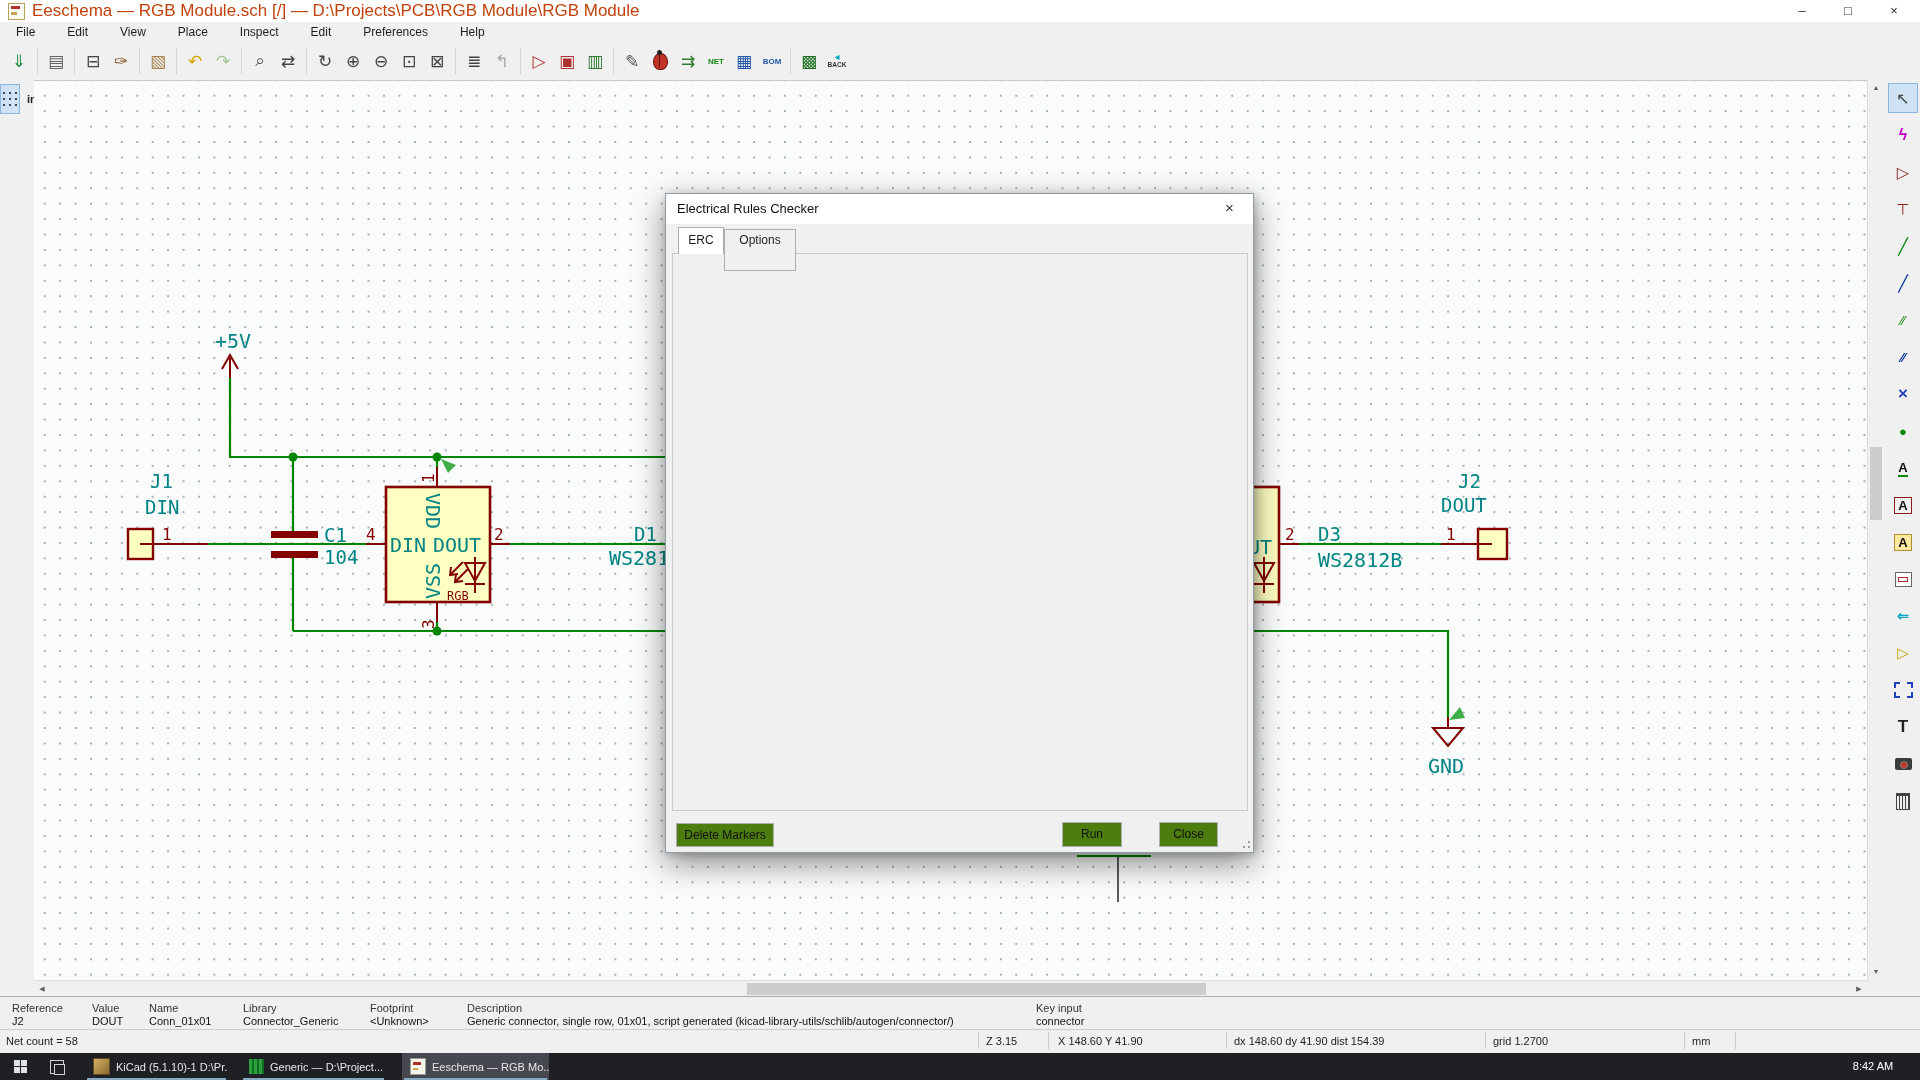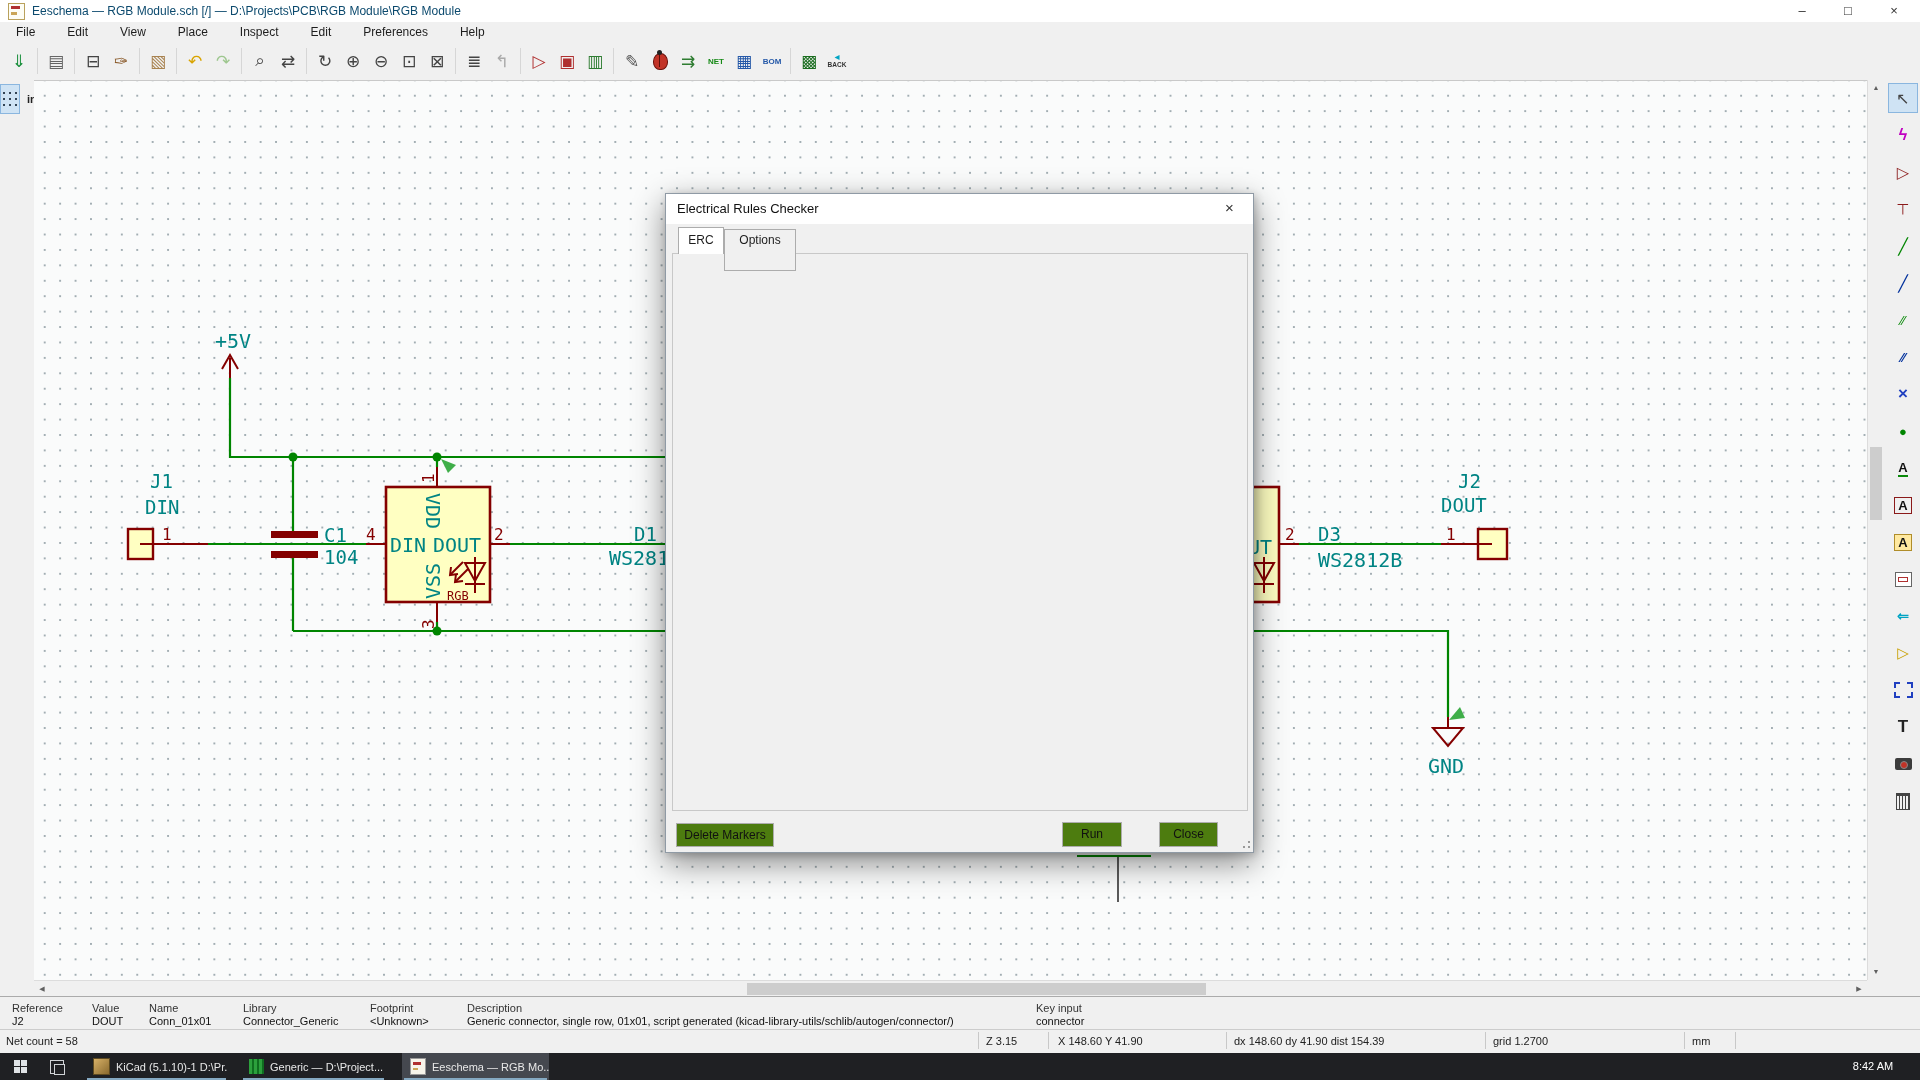--- a/index.html
+++ b/index.html
@@ -5,21 +5,21 @@
   html,body{margin:0;padding:0;background:#888;}
   #root{position:relative;width:1920px;height:1080px;background:#f0f0f0;overflow:hidden;
         font-family:"Liberation Sans","DejaVu Sans",sans-serif;-webkit-font-smoothing:antialiased;}
   .abs{position:absolute;}
 
   
   #titlebar{left:0;top:0;width:1920px;height:22px;background:#ffffff;border-bottom:1px solid #e6e6e6;}
   #appicon{left:8px;top:3px;width:15px;height:15px;background:#fdfdf5;border:1px solid #b9a15c;}
   #appicon::before{content:"";position:absolute;left:2px;top:2px;width:9px;height:3px;background:#b03030;}
   #appicon::after{content:"";position:absolute;left:2px;top:8px;width:6px;height:3px;background:#caa557;}
-  #wtitle{left:32px;top:0;height:22px;line-height:22px;font-size:12px;color:#0c4a6e;white-space:nowrap;}
+  #wtitle{left:32px;top:0;height:22px;line-height:22px;font-size:17px;color:#c2410c;white-space:nowrap;}
   .winbtn{top:0;width:46px;height:22px;text-align:center;line-height:21px;font-size:13px;color:#333;}
   
   #menubar{left:0;top:22px;width:1920px;height:20px;background:#f0f0f0;display:flex;}
   .menu-item{padding:0 16px;font-size:12px;line-height:20px;color:#1d1d1d;}
   
   #toolbar-top{left:0;top:42px;width:1920px;height:38px;background:#f0f0f0;display:flex;align-items:center;padding-left:5px;box-sizing:border-box;}
   .ticon{width:28px;height:28px;display:flex;align-items:center;justify-content:center;font-size:17px;flex:0 0 auto;}
   .tsep{width:1px;height:26px;background:#d6d6d6;margin:0 4px;flex:0 0 auto;}
   .minitxt{font-size:8px;font-weight:bold;letter-spacing:0;}
   .stack{display:flex;flex-direction:column;align-items:center;line-height:8px;}

